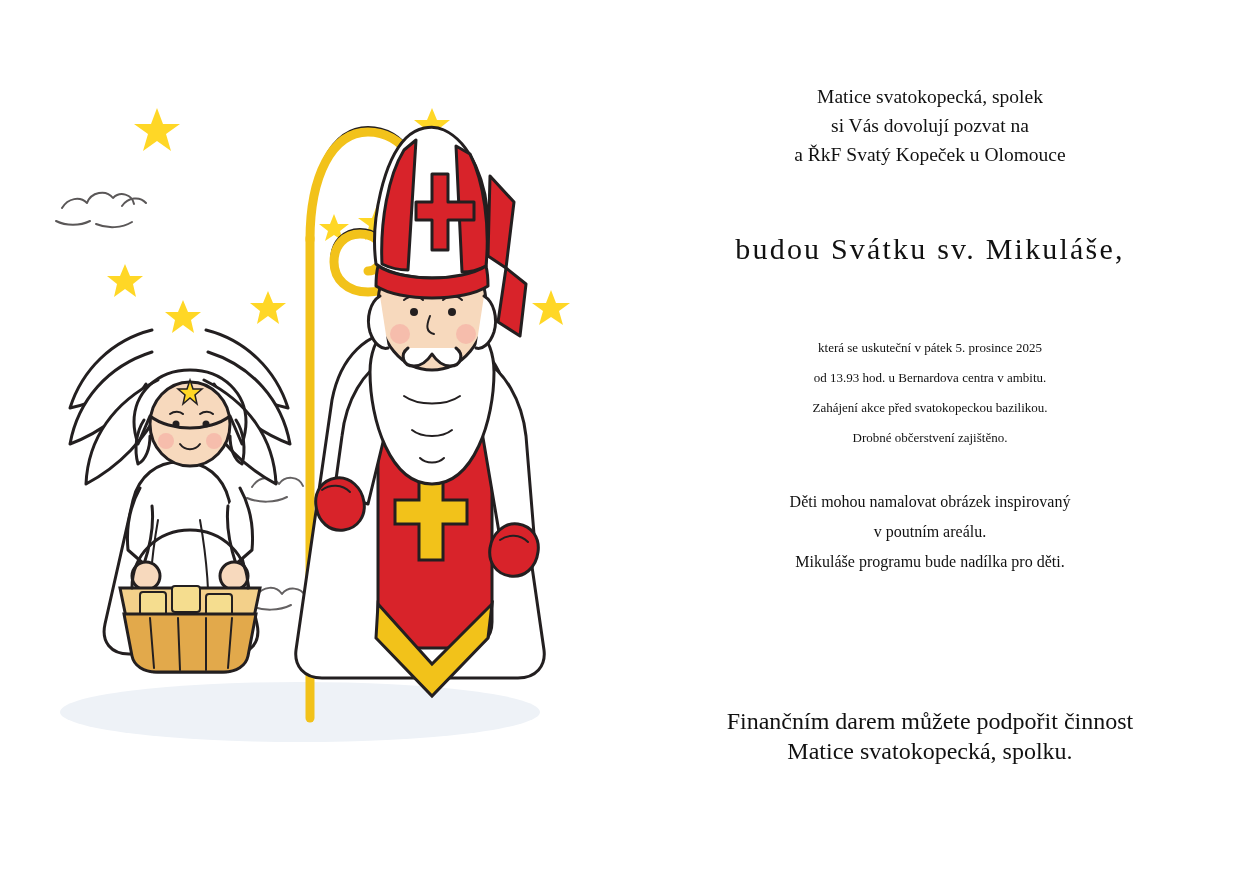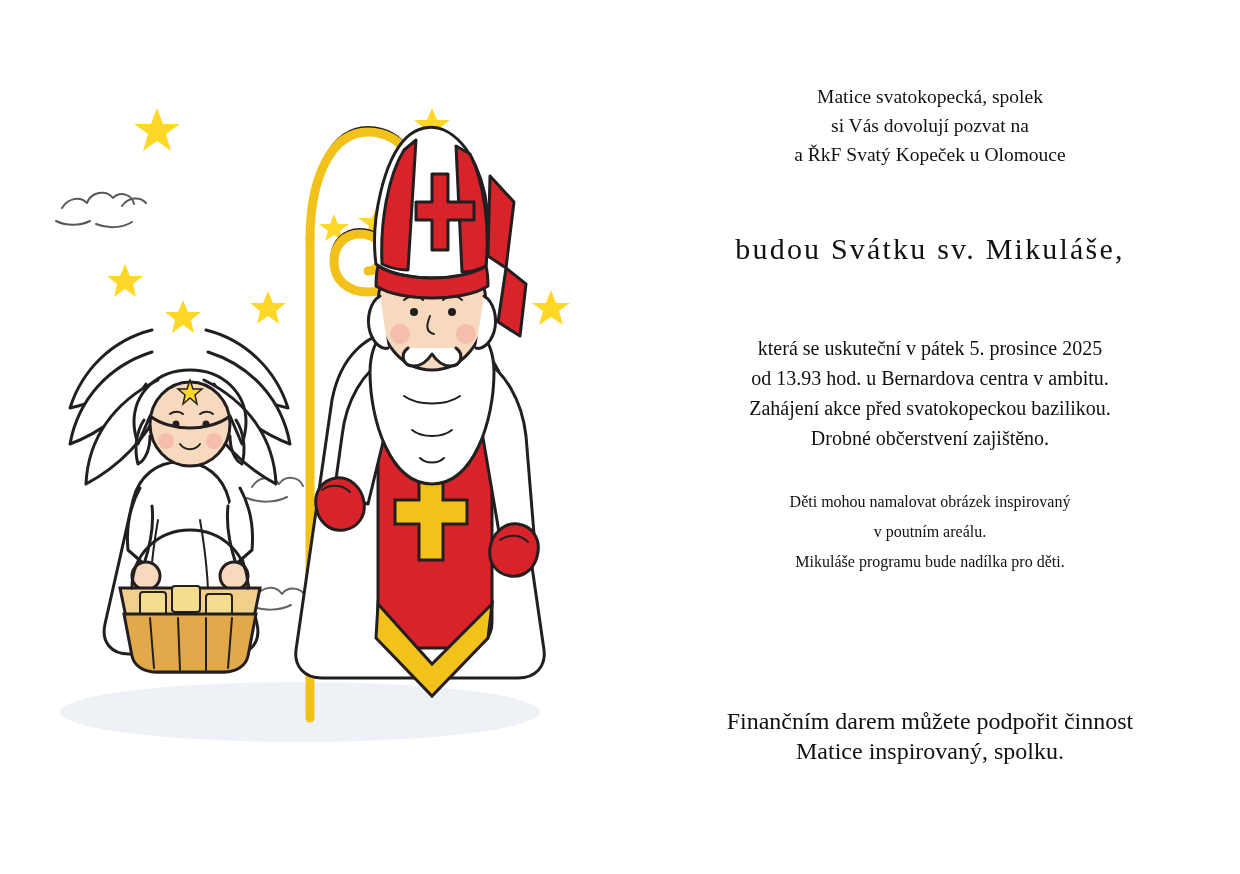--- a/index.html
+++ b/index.html
@@ -58,21 +58,21 @@
     font-size: 30px;
     letter-spacing: 2.2px;
     font-weight: 400;
   }
 
   .details-block {
     position: absolute;
     top: 333px;
     left: 30px;
     width: 560px;
-    font-size: 20px;
+    font-size: 13px;
     line-height: 30px;
   }
   .details-block .line { display: block; }
 
   .kids-block {
     position: absolute;
     top: 487px;
     left: 10px;
     width: 600px;
     font-size: 16px;
@@ -279,17 +279,17 @@
     </div>
 
     <div class="kids-block">
       <span class="line">Děti mohou namalovat obrázek inspirovaný</span>
       <span class="line">v poutním areálu.</span>
       <span class="line">Mikuláše programu bude nadílka pro děti.</span>
     </div>
 
     <div class="support-block">
       <span class="line">Finančním darem můžete podpořit činnost</span>
-      <span class="line">Matice inspirovaný, spolku.</span>
+      <span class="line">Matice svatokopecká, spolku.</span>
     </div>
 
   </div>
 </div>
 
 </body></html>

